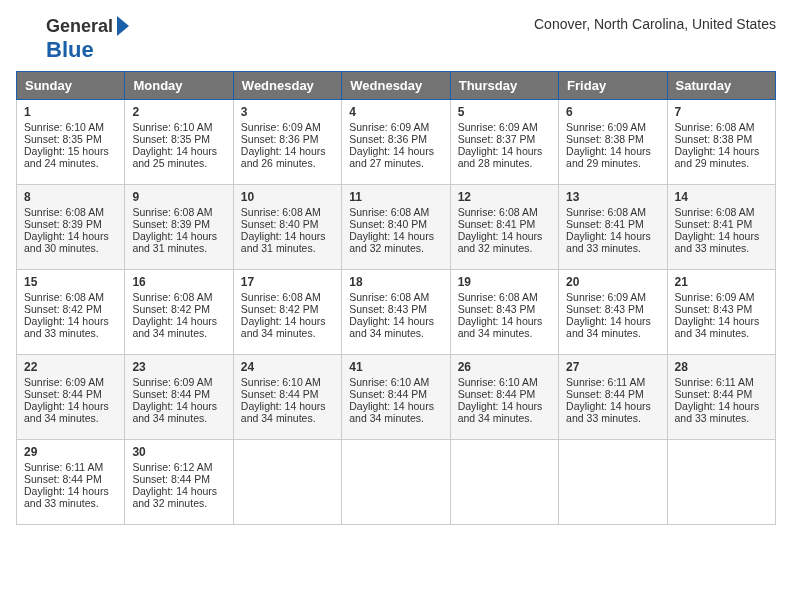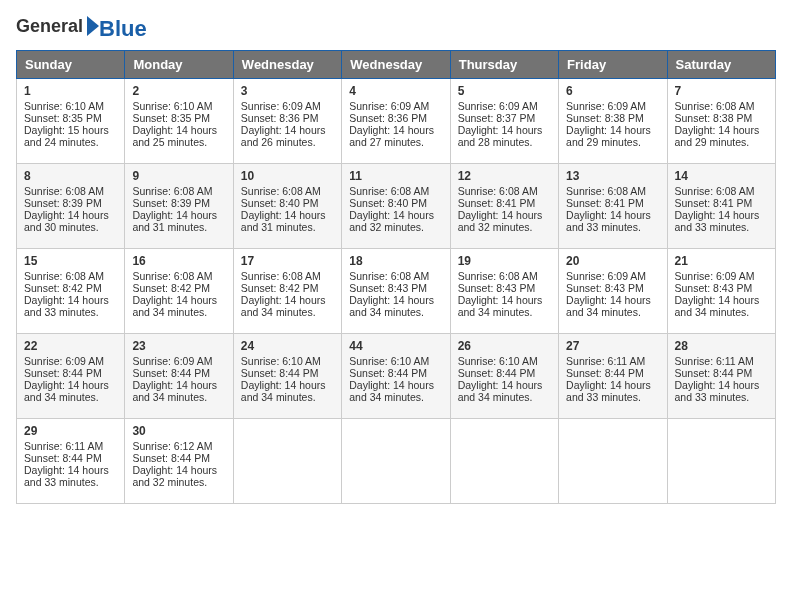--- a/index.html
+++ b/index.html
@@ -11,21 +11,23 @@
       padding: 16px;
     }
     .header-area {
       display: flex;
       justify-content: space-between;
       align-items: flex-start;
       margin-bottom: 8px;
     }
     .logo {
       display: flex;
+      flex-direction: column;
       align-items: flex-start;
+      margin-left: 30px;
     }
     .logo-top {
       display: flex;
       align-items: center;
     }
     .logo-general {
       font-size: 18px;
       font-weight: bold;
       color: #333;
     }
@@ -99,20 +101,21 @@
 
 <div class="header-area">
   <div class="logo">
     <div class="logo-top">
       <span class="logo-general">General</span>
       <div class="logo-arrow"></div>
     </div>
     <span class="logo-blue">Blue</span>
   </div>
   <div class="title-area">
+    <div class="subtitle">Conover, North Carolina, United States</div>
   </div>
 </div>
 
 <table class="calendar-table">
   <thead>
     <tr>
     <th>Sunday</th>
         <th>Monday</th>
         <th>Wednesday</th>
         <th>Wednesday</th>
@@ -146,21 +149,21 @@
         <td><span class="day-number">17</span><span>Sunrise: 6:08 AM</span><br><span>Sunset: 8:42 PM</span><br><span>Daylight: 14 hours and 34 minutes.</span></td>
         <td><span class="day-number">18</span><span>Sunrise: 6:08 AM</span><br><span>Sunset: 8:43 PM</span><br><span>Daylight: 14 hours and 34 minutes.</span></td>
         <td><span class="day-number">19</span><span>Sunrise: 6:08 AM</span><br><span>Sunset: 8:43 PM</span><br><span>Daylight: 14 hours and 34 minutes.</span></td>
         <td><span class="day-number">20</span><span>Sunrise: 6:09 AM</span><br><span>Sunset: 8:43 PM</span><br><span>Daylight: 14 hours and 34 minutes.</span></td>
         <td><span class="day-number">21</span><span>Sunrise: 6:09 AM</span><br><span>Sunset: 8:43 PM</span><br><span>Daylight: 14 hours and 34 minutes.</span></td>
       </tr>
       <tr class="week-row">
         <td><span class="day-number">22</span><span>Sunrise: 6:09 AM</span><br><span>Sunset: 8:44 PM</span><br><span>Daylight: 14 hours and 34 minutes.</span></td>
         <td><span class="day-number">23</span><span>Sunrise: 6:09 AM</span><br><span>Sunset: 8:44 PM</span><br><span>Daylight: 14 hours and 34 minutes.</span></td>
         <td><span class="day-number">24</span><span>Sunrise: 6:10 AM</span><br><span>Sunset: 8:44 PM</span><br><span>Daylight: 14 hours and 34 minutes.</span></td>
-        <td><span class="day-number">44</span><span>Sunrise: 6:10 AM</span><br><span>Sunset: 8:44 PM</span><br><span>Daylight: 14 hours and 34 minutes.</span></td>
+        <td><span class="day-number">41</span><span>Sunrise: 6:10 AM</span><br><span>Sunset: 8:44 PM</span><br><span>Daylight: 14 hours and 34 minutes.</span></td>
         <td><span class="day-number">26</span><span>Sunrise: 6:10 AM</span><br><span>Sunset: 8:44 PM</span><br><span>Daylight: 14 hours and 34 minutes.</span></td>
         <td><span class="day-number">27</span><span>Sunrise: 6:11 AM</span><br><span>Sunset: 8:44 PM</span><br><span>Daylight: 14 hours and 33 minutes.</span></td>
         <td><span class="day-number">28</span><span>Sunrise: 6:11 AM</span><br><span>Sunset: 8:44 PM</span><br><span>Daylight: 14 hours and 33 minutes.</span></td>
       </tr>
       <tr class="week-row">
         <td><span class="day-number">29</span><span>Sunrise: 6:11 AM</span><br><span>Sunset: 8:44 PM</span><br><span>Daylight: 14 hours and 33 minutes.</span></td>
         <td><span class="day-number">30</span><span>Sunrise: 6:12 AM</span><br><span>Sunset: 8:44 PM</span><br><span>Daylight: 14 hours and 32 minutes.</span></td>
         <td class="empty-cell"></td>
         <td class="empty-cell"></td>
         <td class="empty-cell"></td>

